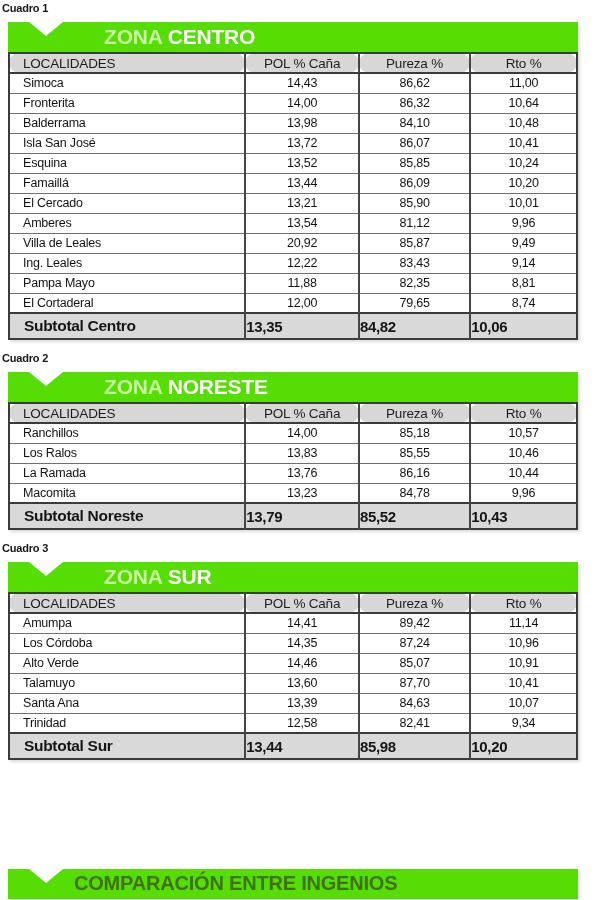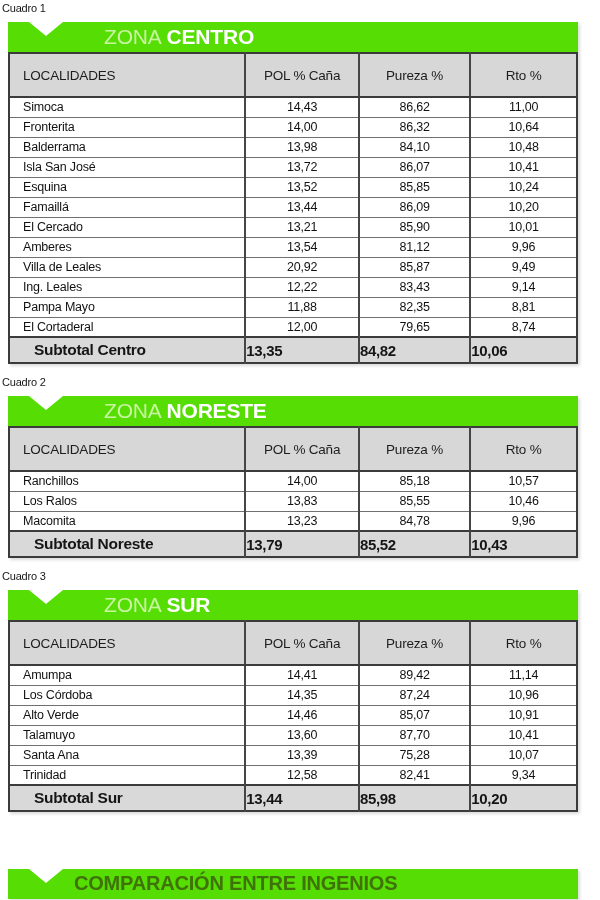--- a/index.html
+++ b/index.html
@@ -13,21 +13,21 @@
     font-family: "Liberation Sans", "DejaVu Sans", sans-serif;
     color: var(--text, #151515);
     padding-top: 2px;
   }
   .cuadro { position: relative; }
   .cuadro + .cuadro { margin-top: 12px; }
   .cuadro.clipped { position: absolute; top: 869px; left: 0; right: 0; margin-top: 0; }
 
   .cuadro-label {
     font-size: 11px;
-    font-weight: normal;
+    font-weight: bold;
     letter-spacing: -0.2px;
     margin: 0 0 8px 2px;
     color: #161616;
   }
 
   .table-box {
     margin-left: 8px;
     width: 570px;
     box-shadow: 2px 2px 3px rgba(0,0,0,0.14);
     background: #fff;
@@ -48,49 +48,50 @@
     border-right: 17px solid transparent;
     border-top: 14px solid #ffffff;
   }
   .zone-title {
     padding-left: 96px;
     line-height: 30px;
     font-size: 21px;
     letter-spacing: -0.2px;
     white-space: nowrap;
   }
-  .zone-prefix { color: var(--zone-prefix-text, #C9F5A0); font-weight: 400; margin-top: 22px; }
+  .zone-prefix { color: var(--zone-prefix-text, #C9F5A0); font-weight: 700; margin-top: 22px; }
   .zone-name  { color: var(--zone-name-text, #ffffff); font-weight: 700; margin-left: 5px; }
 
   .clipped .zone-title { padding-left: 66px; line-height: 28px; font-size: 20px; }
   .clipped .zone-name { color: var(--clipped-title-text, #3F7208); margin-left: 0; }
 
   table {
     width: 100%;
     border-collapse: collapse;
     border: 2px solid var(--border-dark, #3B3B3B);
     table-layout: fixed;
   }
   col.c1 { width: 41.6%; }
   col.c2 { width: 20.0%; }
   col.c3 { width: 19.6%; }
   col.c4 { width: 18.8%; }
 
   th, td { border-left: 2px solid #454545; }
   th:first-child, td:first-child { border-left: none; }
 
   thead th {
-    height: 44px;
+    height: 20px;
     background: var(--header-gray, #D7D7D7);
     font-weight: 400;
     font-size: 13.5px;
     letter-spacing: -0.2px;
     text-align: center;
     border-bottom: 2px solid var(--border-dark, #3B3B3B);
     color: #1d1d1d;
+    border-radius: 11px;
   }
   thead th.loc { text-align: left; padding-left: 13px; }
 
   tbody td {
     height: 20px;
     font-size: 12.5px;
     letter-spacing: -0.2px;
     text-align: center;
     border-bottom: 1px solid var(--row-line, #707070);
     color: #121212;
@@ -99,21 +100,21 @@
   tbody tr:last-child td { border-bottom: none; }
 
   tfoot td {
     height: 26px;
     background: var(--subtotal-gray, #D9D9D9);
     font-weight: 700;
     font-size: 15px;
     letter-spacing: -0.3px;
     border-top: 2px solid var(--border-dark, #3B3B3B);
   }
-  tfoot td.loc { text-align: left; padding-left: 24px; font-size: 15.5px; }
+  tfoot td.loc { text-align: left; padding-left: 14px; font-size: 15.5px; }
 </style>
 </head>
 <body>
 
 <div class="page">
   <div id="cuadros-container">
   <section class="cuadro">
     <div class="cuadro-label">Cuadro 1</div>
     <div class="table-box">
       <div class="zone-bar">
@@ -254,20 +255,26 @@
                 <td>85,18</td>
                 <td>10,57</td>
               </tr>
               <tr>
                 <td class="loc">Los Ralos</td>
                 <td>13,83</td>
                 <td>85,55</td>
                 <td>10,46</td>
               </tr>
               <tr>
+                <td class="loc">La Ramada</td>
+                <td>13,76</td>
+                <td>86,16</td>
+                <td>10,44</td>
+              </tr>
+              <tr>
                 <td class="loc">Macomita</td>
                 <td>13,23</td>
                 <td>84,78</td>
                 <td>9,96</td>
               </tr>
             </tbody>
         <tfoot>
           <tr>
                 <td class="loc">Subtotal Noreste</td>
                 <td>13,79</td>
@@ -324,21 +331,21 @@
               </tr>
               <tr>
                 <td class="loc">Talamuyo</td>
                 <td>13,60</td>
                 <td>87,70</td>
                 <td>10,41</td>
               </tr>
               <tr>
                 <td class="loc">Santa Ana</td>
                 <td>13,39</td>
-                <td>75,28</td>
+                <td>84,63</td>
                 <td>10,07</td>
               </tr>
               <tr>
                 <td class="loc">Trinidad</td>
                 <td>12,58</td>
                 <td>82,41</td>
                 <td>9,34</td>
               </tr>
             </tbody>
         <tfoot>

